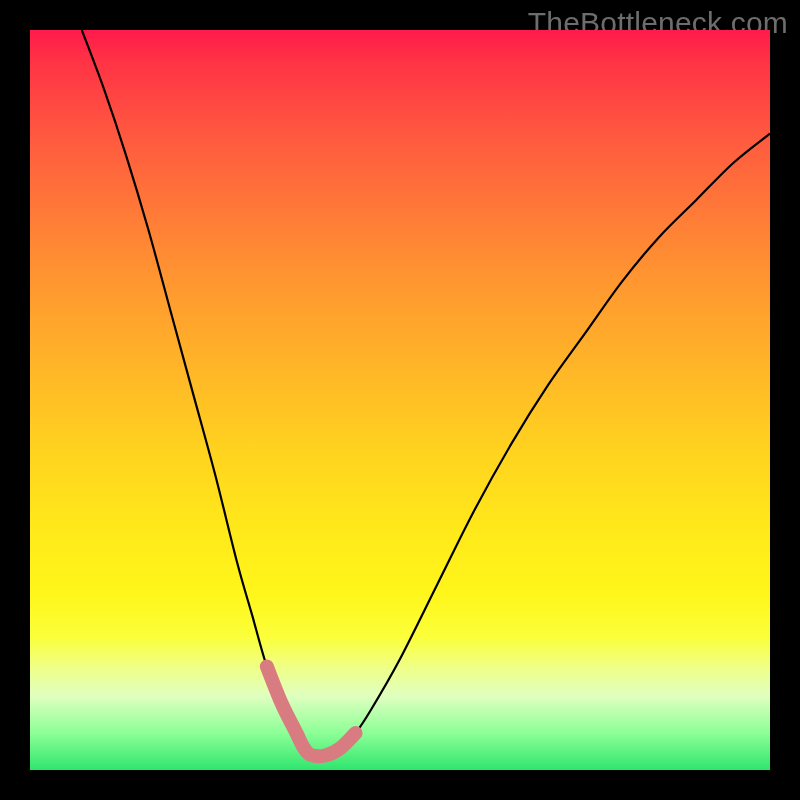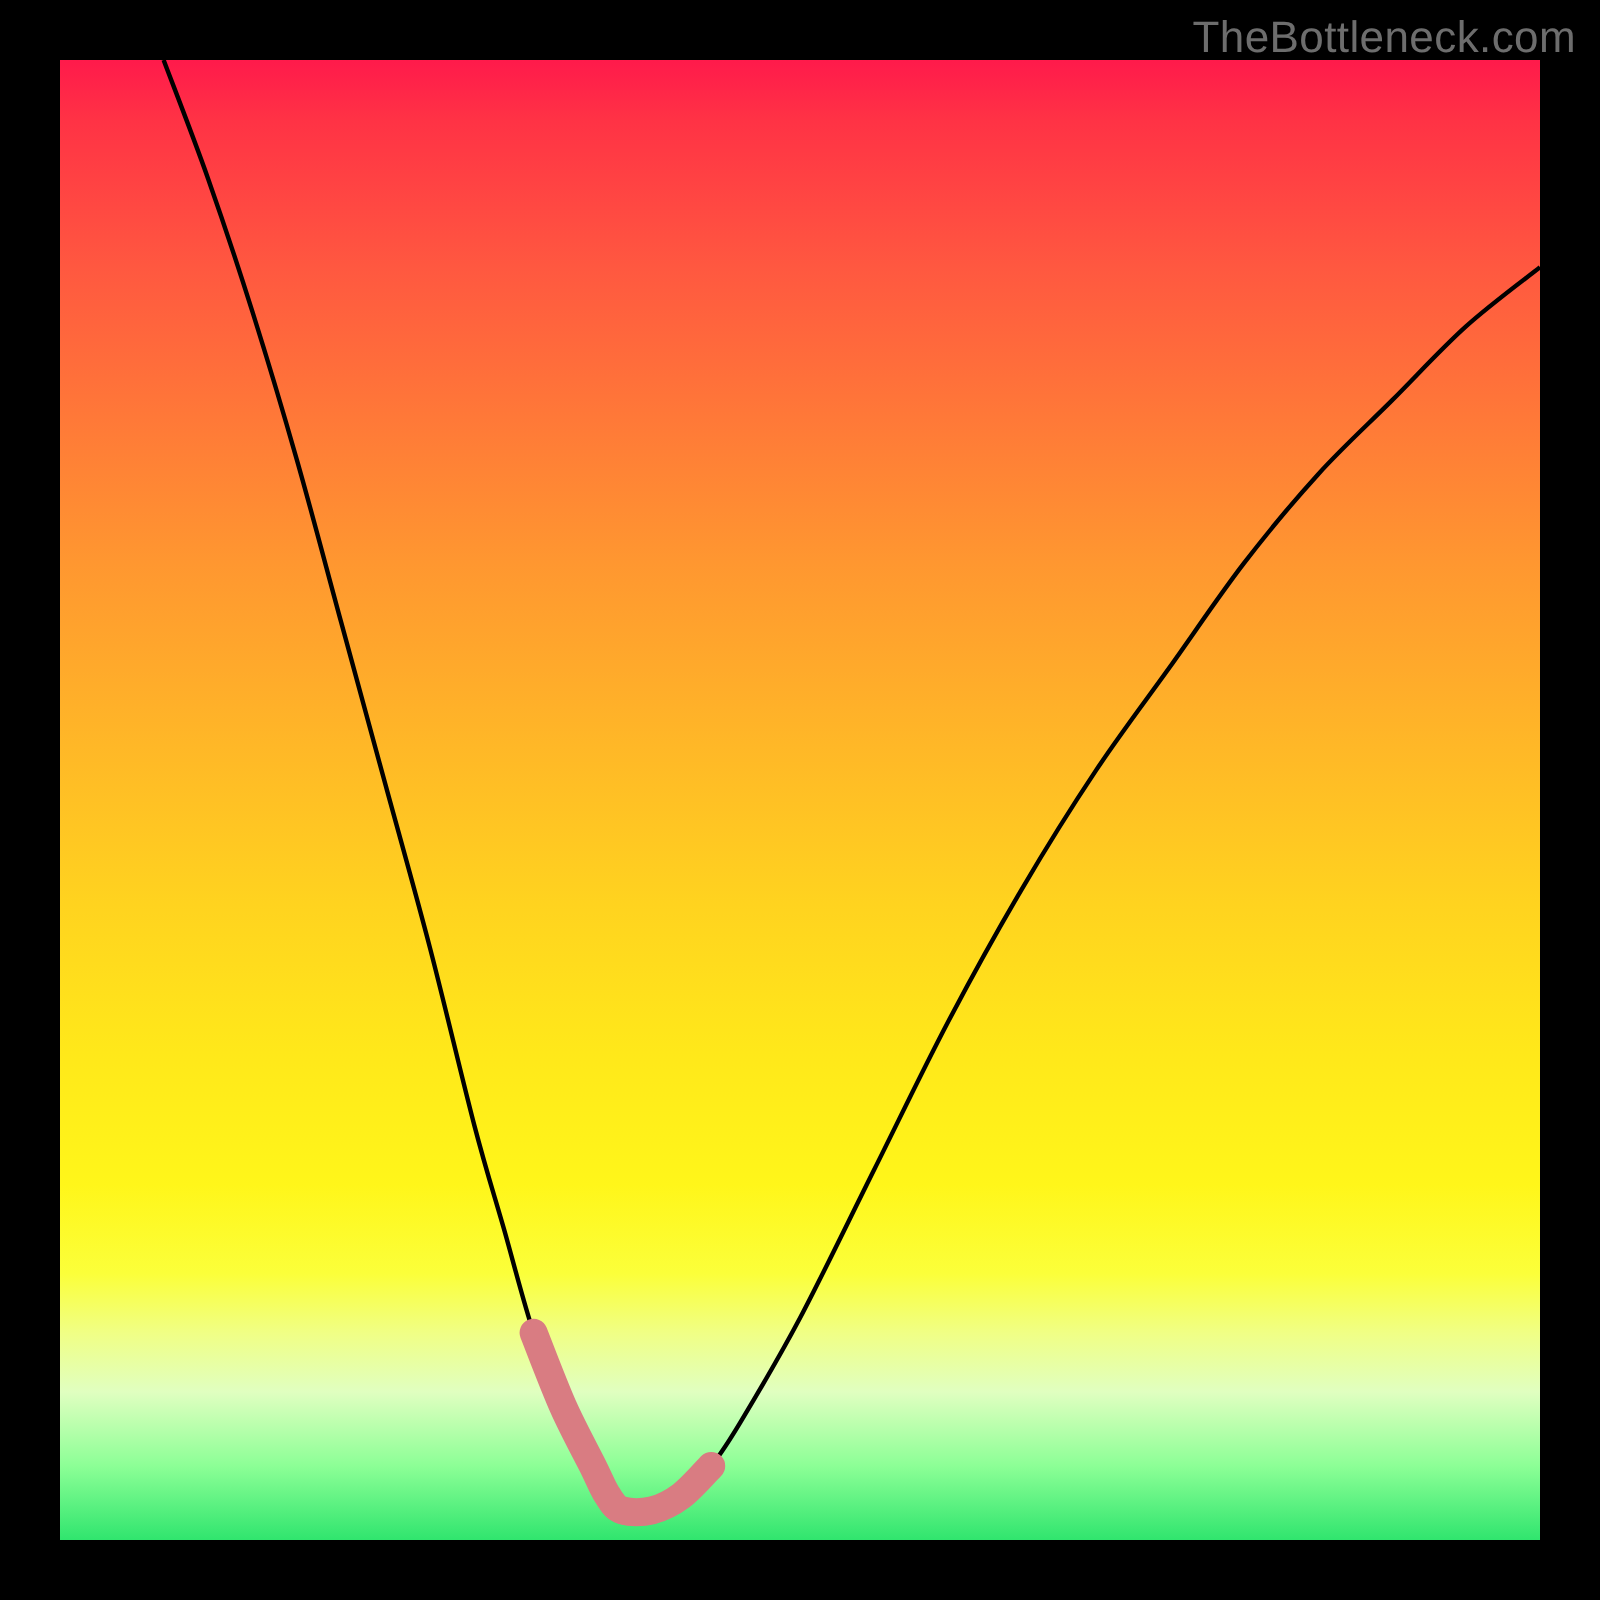--- a/index.html
+++ b/index.html
@@ -41,21 +41,21 @@
       #e0ffc0 90%,
       #8cff96 95%,
       #30e56e 100%
     );
   }
   .watermark {
     position: absolute;
     top: 6px;
     right: 12px;
     color: #6d6d6d;
-    font-size: 22px;
+    font-size: 30px;
     font-weight: 500;
     letter-spacing: 0.2px;
     user-select: none;
   }
   svg.curve {
     position: absolute;
     left: 0;
     top: 0;
     width: 740px;
     height: 740px;

